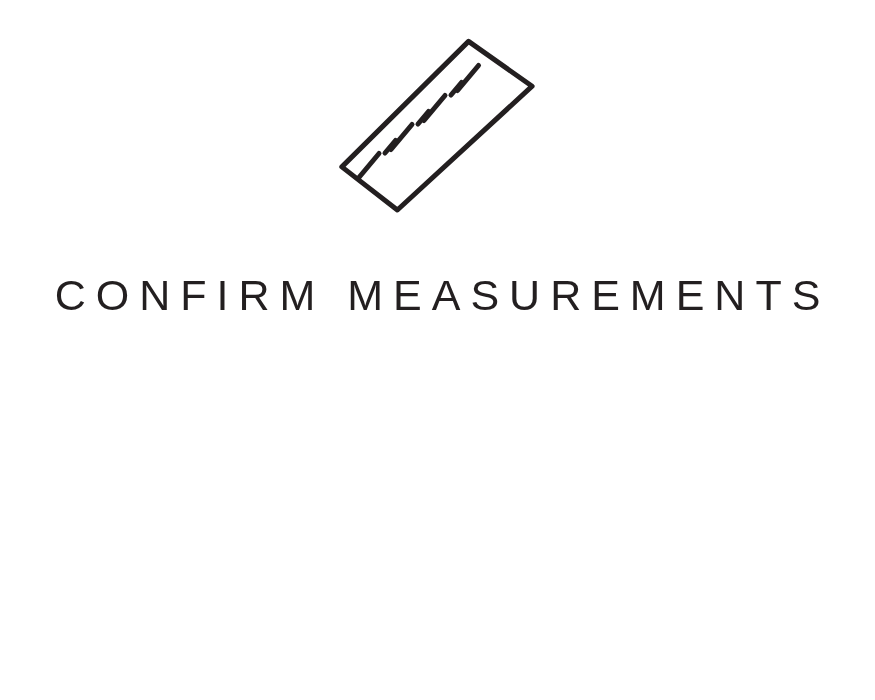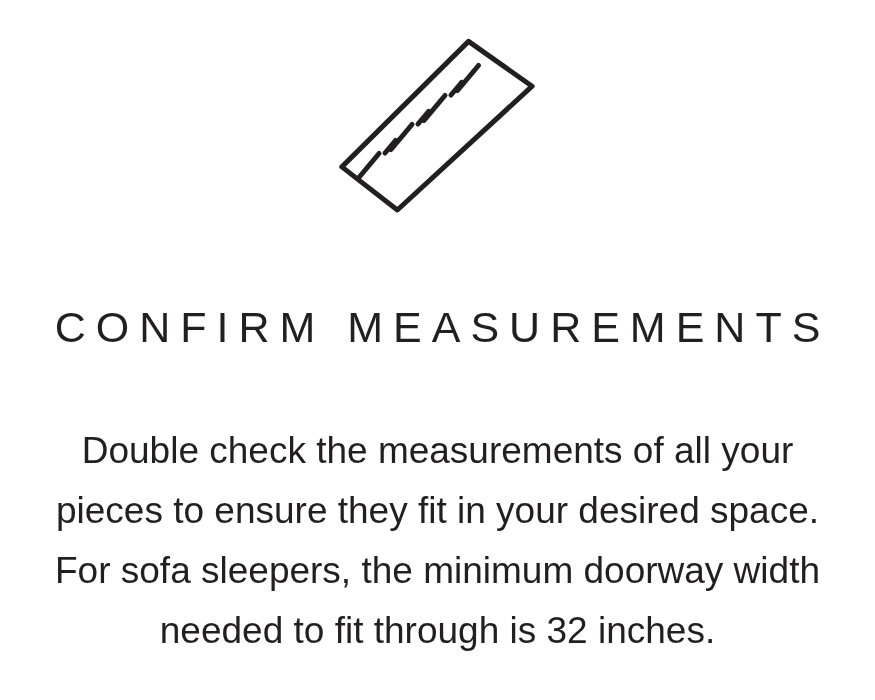--- a/index.html
+++ b/index.html
@@ -16,21 +16,20 @@
   }
   .card {
     width: 875px;
     height: 700px;
     box-sizing: border-box;
     display: flex;
     flex-direction: column;
     align-items: center;
     padding-top: 22px;
     background: #ffffff;
-    gap: 32px;
   }
   .icon-wrap {
     width: 875px;
     height: 210px;
     display: flex;
     align-items: center;
     justify-content: center;
   }
   .ruler-icon svg {
     display: block;
@@ -75,15 +74,14 @@
           <path d="M84.0 92.5 L63.0 117.5"></path>
           <path d="M67.5 108.5 L57.0 121.0"></path>
           <path d="M51.0 121.5 L30.5 146.0"></path>
         </g>
       </svg>
     </span>
   </div>
 
   <h1 class="heading">CONFIRM MEASUREMENTS</h1>
 
-  <p class="body-text">Double check the measurements of all your pieces to ensure they fit in your desired space. For sofa sleepers, the minimum doorway width needed to fit through is 32 inches.</p>
 
 </div>
 
 </body></html>

